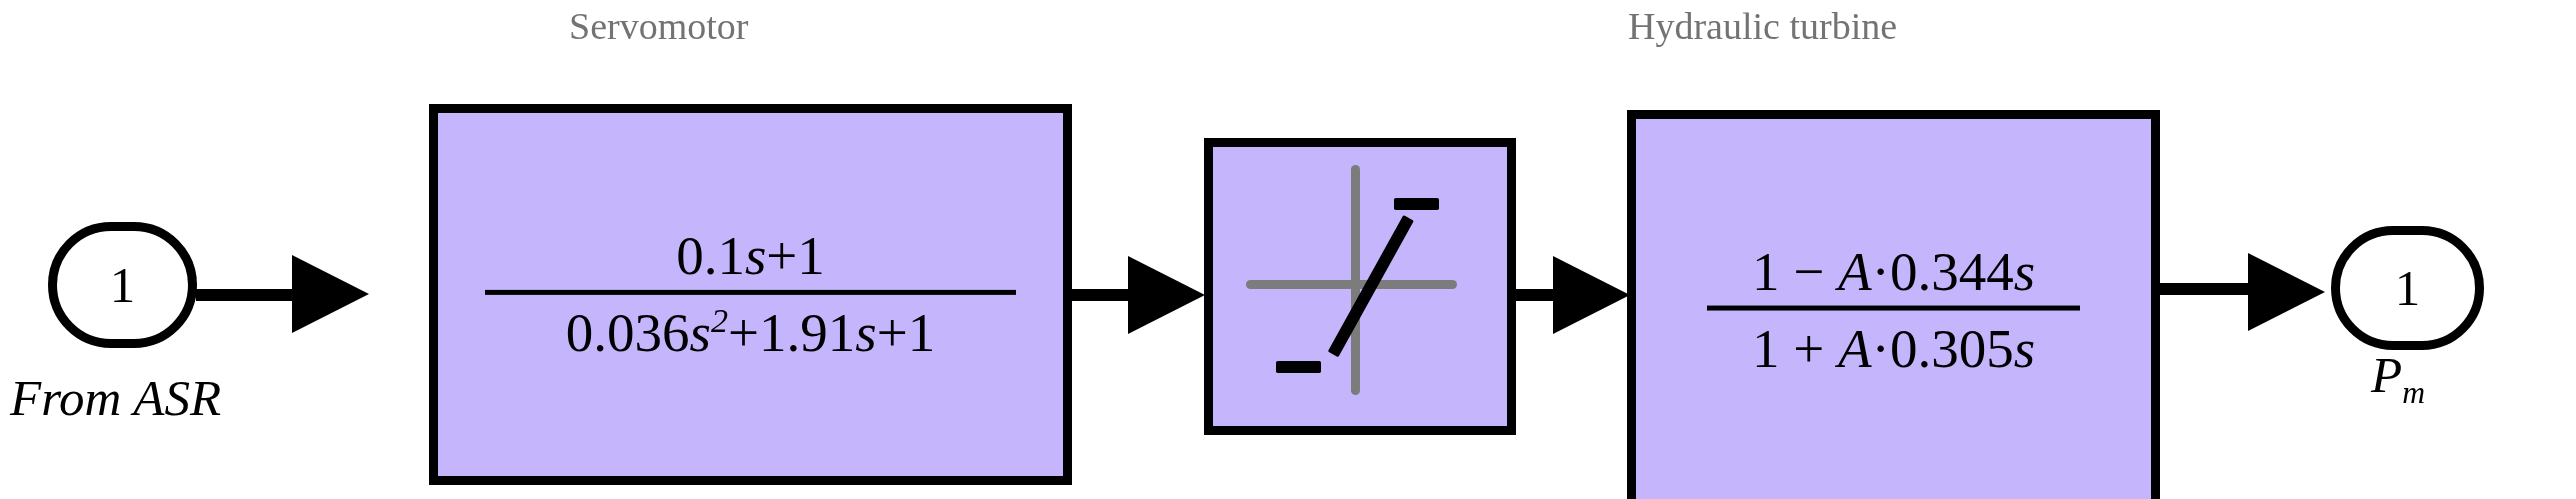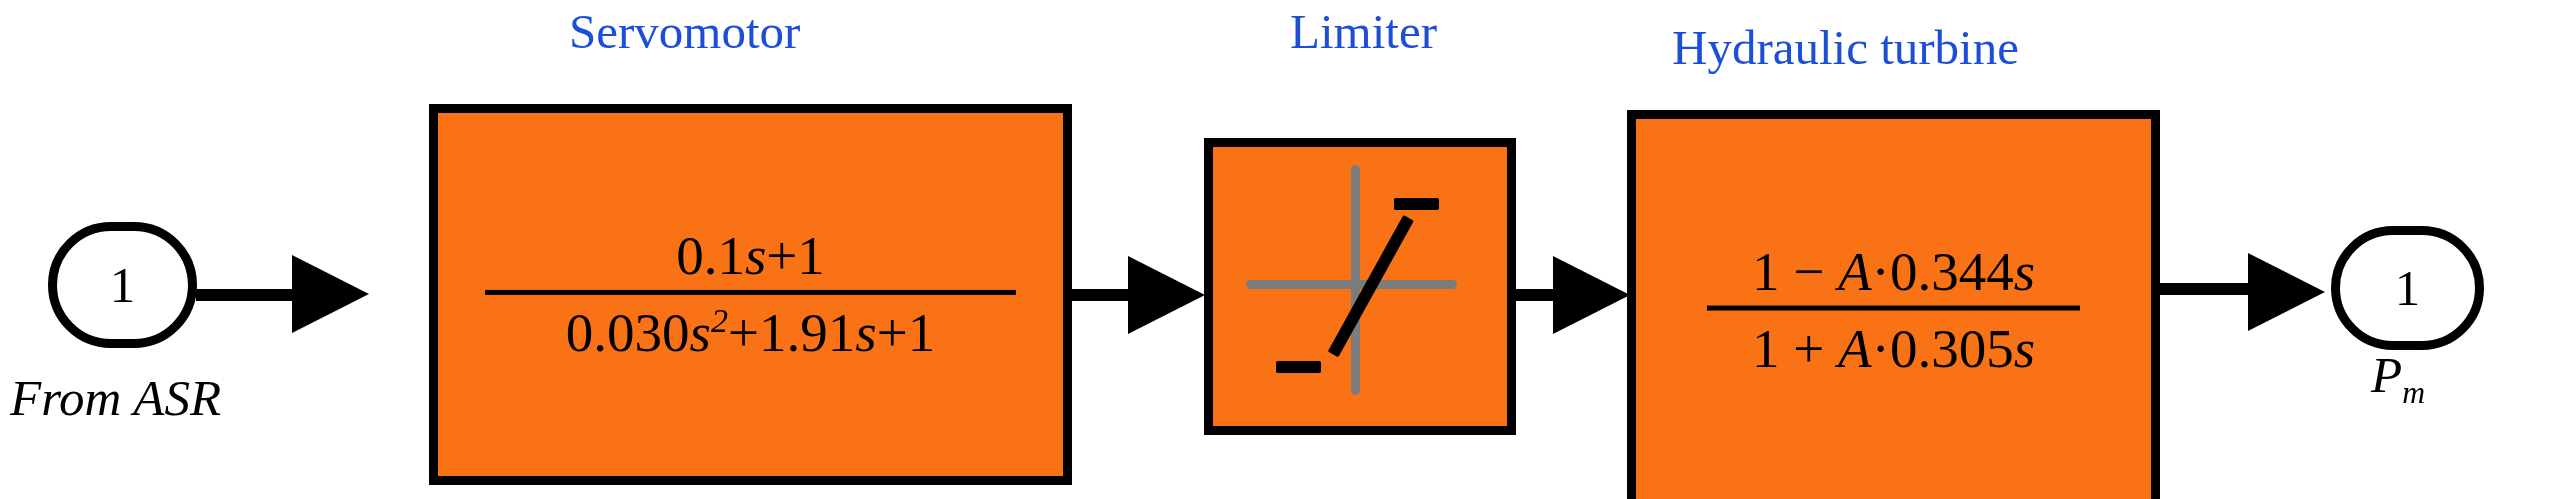--- a/index.html
+++ b/index.html
@@ -13,30 +13,30 @@
   }
   #diagram-root {
     position: relative;
     width: 2576px;
     height: 500px;
     background: #ffffff;
     overflow: hidden;
   }
   .blk-title {
     position: absolute;
-    font-size: 49px;
+    font-size: 38px;
     line-height: 1;
     white-space: nowrap;
-    color: #1d4ed8;
+    color: #737373;
   }
   .blk-box {
     position: absolute;
     box-sizing: border-box;
     border: 9px solid #000;
-    background: #f97316;
+    background: #c4b5fd;
   }
   .tf {
     position: absolute;
     left: 0;
     right: 0;
     top: 50%;
     transform: translateY(-50%);
     text-align: center;
     white-space: nowrap;
     font-size: 55px;
@@ -133,46 +133,45 @@
 
   <div class="blk-title" style="left:569px; top:6.6px;">Servomotor</div>
 
   <div class="blk-box" style="left:429px; top:104px; width:643px; height:381px;">
     <div class="tf">
       <span class="num">
         <span>0.1</span><span class="ital">s</span><span>+1</span>
       </span>
       <span class="bar" style="width:531px;"></span>
       <span class="den">
-        <span>0.030</span><span class="ital">s</span><span class="sup">2</span><span>+1.91</span><span class="ital">s</span><span>+1</span>
+        <span>0.036</span><span class="ital">s</span><span class="sup">2</span><span>+1.91</span><span class="ital">s</span><span>+1</span>
       </span>
     </div>
   </div>
 
   <div class="wire" style="left:1072px; top:289px; width:63px;"></div>
   <div class="arrowhead" style="left:1128px; top:256px;"></div>
 
-  <div class="blk-title" style="left:1290px; top:6.6px;">Limiter</div>
 
   <div class="blk-box" style="left:1204px; top:138px; width:312px; height:297px;">
 
     <div class="sat-axis-h" style="left:33px; top:133px; width:211px;"></div>
     <div class="sat-axis-v" style="left:138px; top:18px; height:230px;"></div>
 
     <div class="sat-seg" style="left:63px; top:214px; width:45px;"></div>
 
     <div class="sat-seg" style="left:80px; top:133px; width:156px; transform-origin:50% 50%; transform:rotate(-61deg);"></div>
 
     <div class="sat-seg" style="left:181px; top:51px; width:45px;"></div>
   </div>
 
   <div class="wire" style="left:1516px; top:289px; width:63px;"></div>
   <div class="arrowhead" style="left:1553px; top:256px;"></div>
 
-  <div class="blk-title" style="left:1628px; top:23px;margin-left:44px;">Hydraulic turbine</div>
+  <div class="blk-title" style="left:1628px; top:7px;">Hydraulic turbine</div>
 
   <div class="blk-box" style="left:1627px; top:110px; width:533px; height:400px;">
     <div class="tf">
       <span class="num">
         <span>1</span>
         <span>−</span>
         <span class="ital">A</span><span>·</span><span>0.344</span><span class="ital">s</span>
       </span>
       <span class="bar" style="width:373px;"></span>
       <span class="den">

